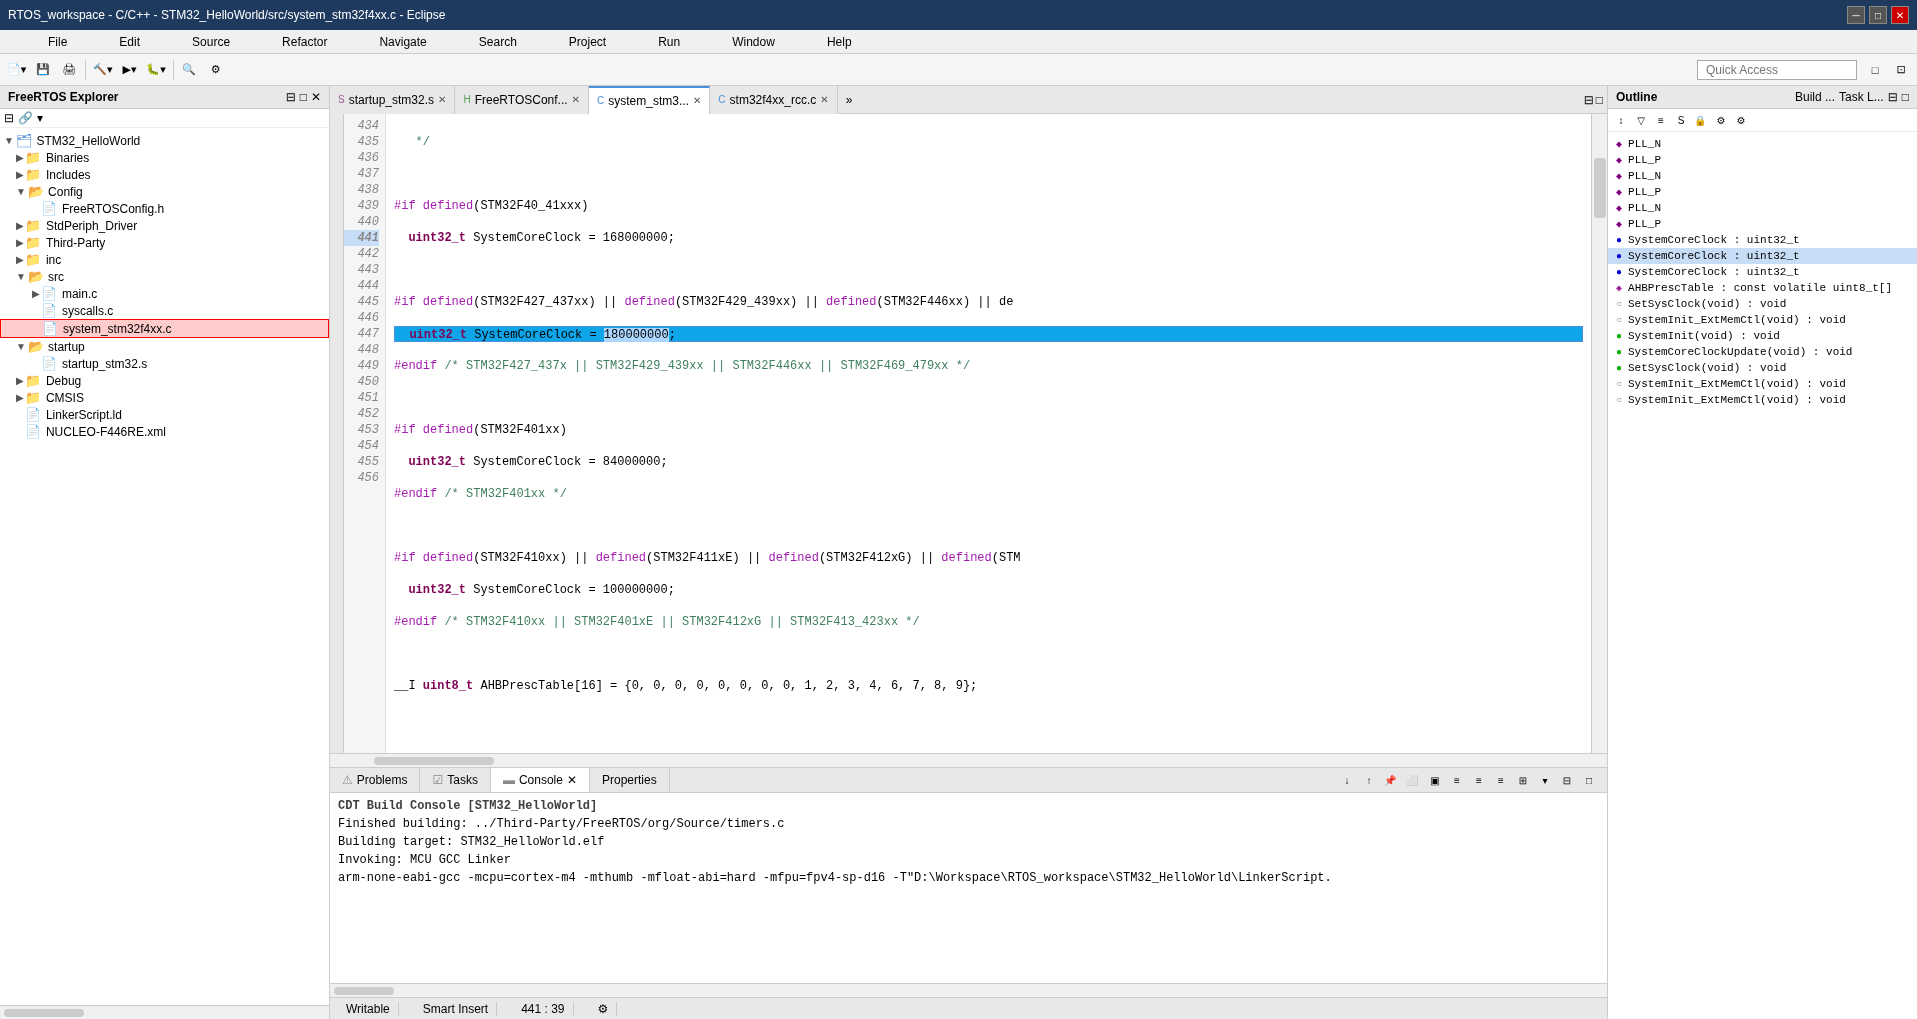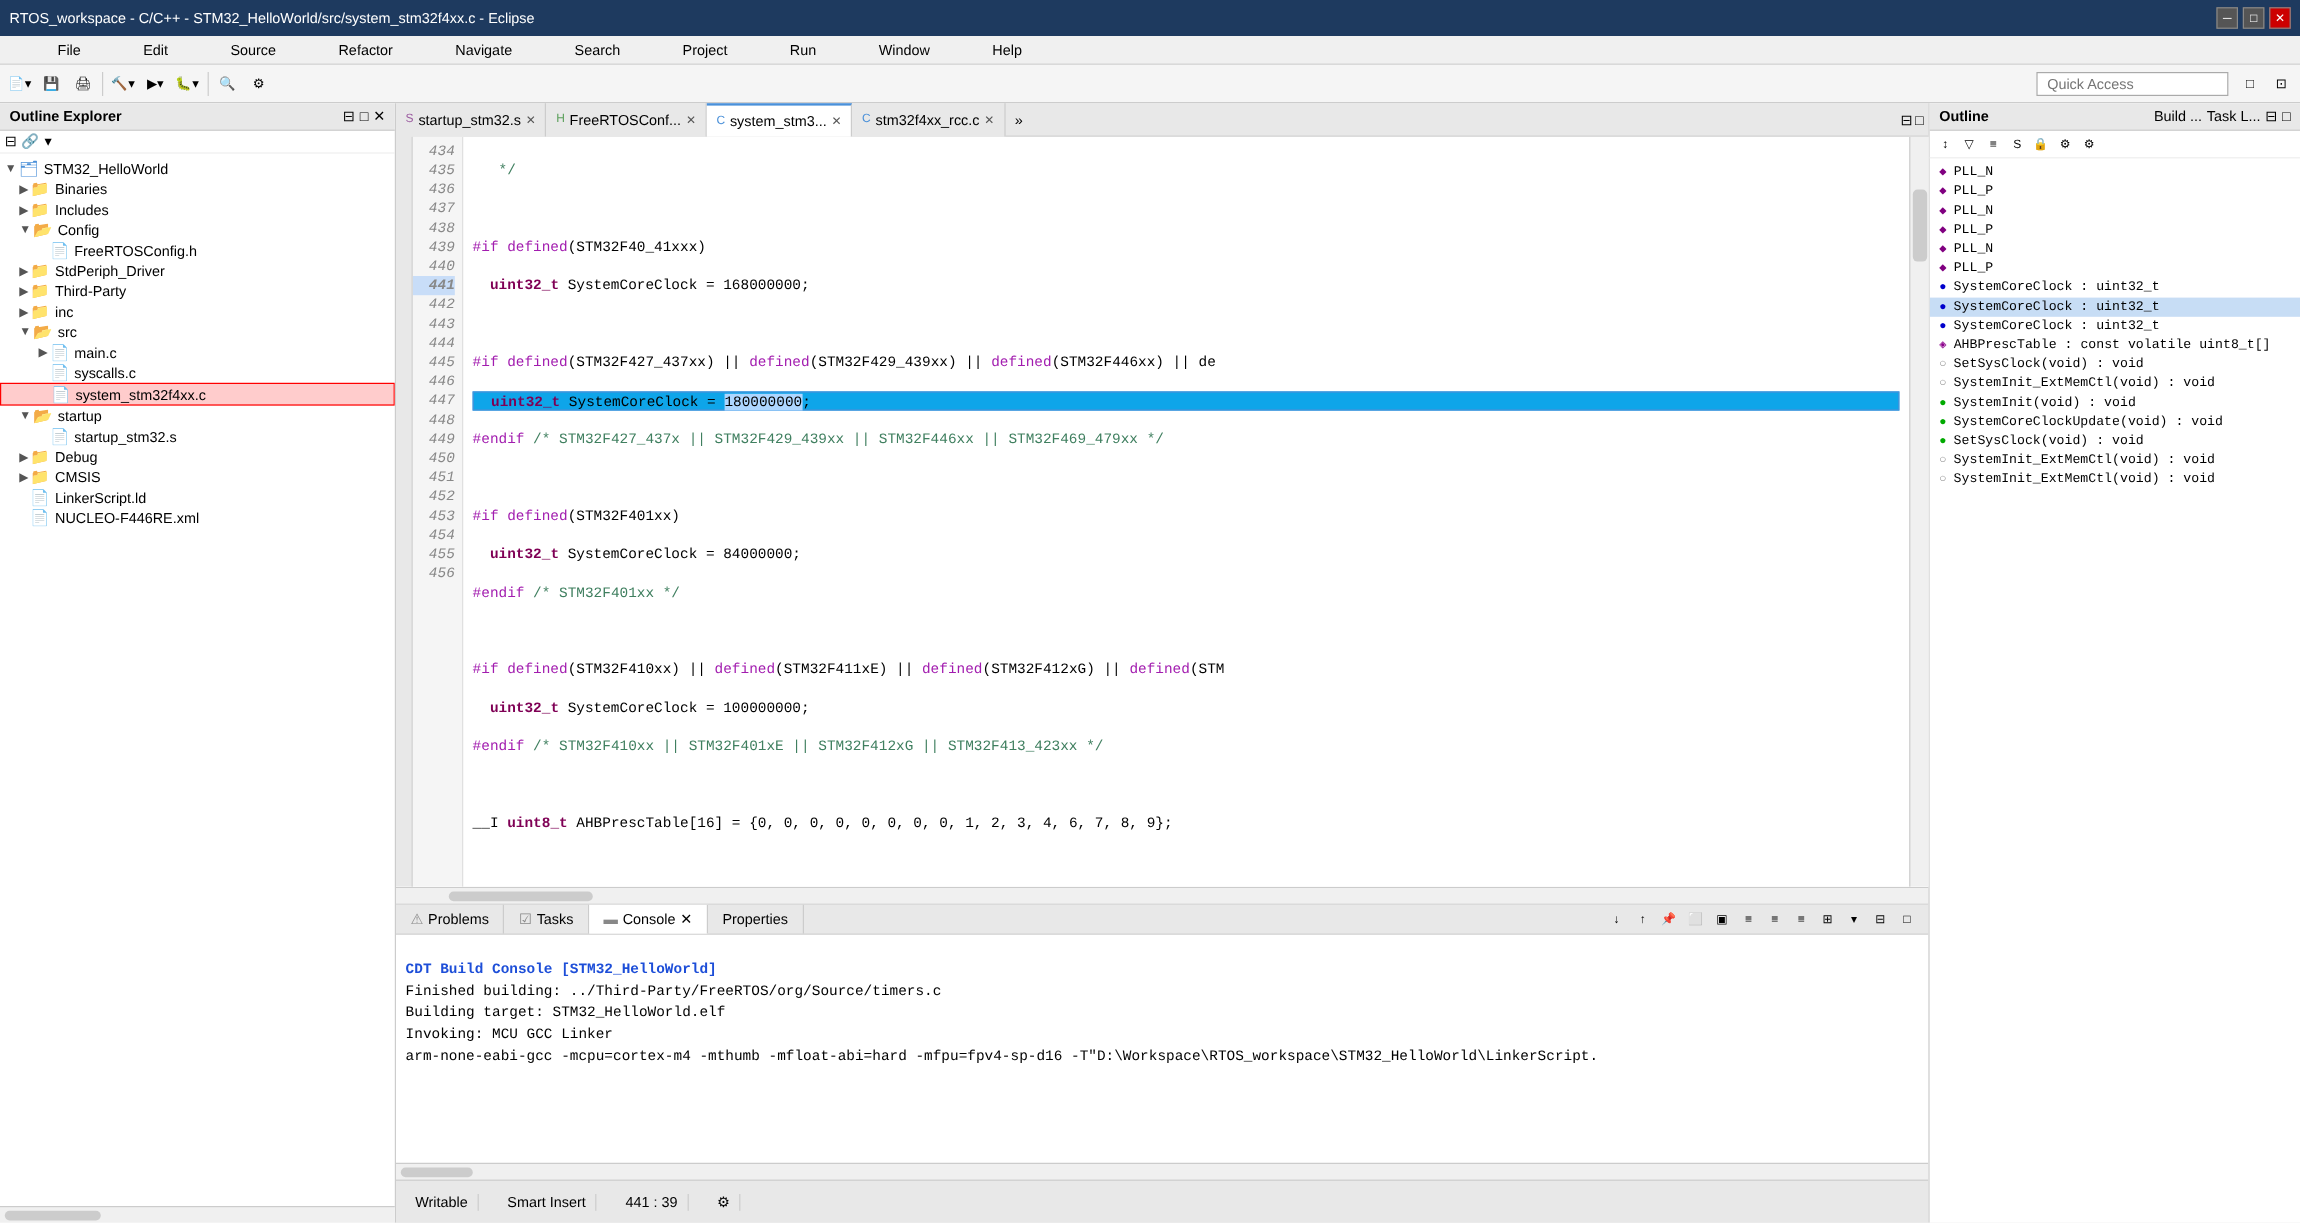--- a/index.html
+++ b/index.html
@@ -62,21 +62,21 @@
     #editor-scrollbar { width: 16px; background: #f0f0f0; border-left: 1px solid #ccc; }
 
     
     #bottom-panel { height: 230px; display: flex; flex-direction: column; border-top: 1px solid #ccc; background: #fff; }
     .bottom-tab { padding: 2px 12px; cursor: pointer; font-size: 12px; height: 24px; display: flex; align-items: center; border-right: 1px solid #ccc; }
     .bottom-tab.active { background: #fff; }
     #console-content { flex: 1; overflow: auto; font-family: 'Courier New', monospace; font-size: 12px; padding: 4px 8px; background: #fff; }
     #console-content div { line-height: 18px; }
 
     
-    #status-bar { background: #e8e8e8; height: 36px; display: flex; align-items: center; border-top: 1px solid #ccc; padding: 0 8px; gap: 16px; font-size: 12px; }
+    #status-bar { background: #e8e8e8; height: 22px; display: flex; align-items: center; border-top: 1px solid #ccc; padding: 0 8px; gap: 16px; font-size: 12px; }
     .status-item { padding: 0 8px; border-right: 1px solid #ccc; }
 
     
     #outline-panel { width: 310px; min-width: 310px; background: #fff; border-left: 1px solid #ccc; display: flex; flex-direction: column; }
     #outline-header { background: #e8e8e8; padding: 4px 8px; display: flex; align-items: center; justify-content: space-between; border-bottom: 1px solid #ccc; }
     #outline-toolbar { display: flex; align-items: center; padding: 2px 4px; border-bottom: 1px solid #eee; gap: 2px; }
     .outline-tb-btn { width: 18px; height: 18px; display: flex; align-items: center; justify-content: center; cursor: pointer; font-size: 10px; border: 1px solid transparent; }
     #outline-content { flex: 1; overflow: auto; padding: 4px 0; font-family: 'Courier New', monospace; font-size: 11px; }
     .outline-item { display: flex; align-items: center; padding: 2px 8px; cursor: pointer; }
     .outline-item.active { background: #c7ddf5; }
@@ -131,21 +131,21 @@
   <div class="tb-btn">⚙</div>
   <input class="tb-quick-access" type="text" style="width: 160px;" placeholder="Quick Access">
   <div class="tb-btn" style="margin-left:4px;">□</div>
   <div class="tb-btn">⊡</div>
 </div>
 
 <div id="main-layout">
 
   <div id="project-explorer">
     <div id="pe-header">
-      <span id="pe-title">Outline Explorer</span>
+      <span id="pe-title">FreeRTOS Explorer</span>
       <div style="display:flex;gap:4px;">
         <span style="cursor:pointer;">⊟</span>
         <span style="cursor:pointer;">□</span>
         <span style="cursor:pointer;">✕</span>
       </div>
     </div>
     <div style="display:flex;align-items:center;padding:2px 4px;border-bottom:1px solid #eee;gap:4px;">
       <span style="cursor:pointer;font-size:12px;">⊟</span>
       <span style="cursor:pointer;font-size:12px;">🔗</span>
       <span style="cursor:pointer;font-size:12px;">▾</span>
@@ -392,21 +392,21 @@
           <div class="bt-btn">≡</div>
           <div class="bt-btn">≡</div>
           <div class="bt-btn">≡</div>
           <div class="bt-btn">⊞</div>
           <div class="bt-btn">▾</div>
           <div class="bt-btn">⊟</div>
           <div class="bt-btn">□</div>
         </div>
       </div>
       <div id="console-content">
-        <div style="color:#1d4ed8;font-weight:bold;margin-top:16px;">CDT Build Console [STM32_HelloWorld]</div>
+        <div style="color:#404040;font-weight:bold;">CDT Build Console [STM32_HelloWorld]</div>
         <div> </div>
         <div>Finished building: ../Third-Party/FreeRTOS/org/Source/timers.c</div>
         <div> </div>
         <div>Building target: STM32_HelloWorld.elf</div>
         <div>Invoking: MCU GCC Linker</div>
         <div>arm-none-eabi-gcc -mcpu=cortex-m4 -mthumb -mfloat-abi=hard -mfpu=fpv4-sp-d16 -T"D:\Workspace\RTOS_workspace\STM32_HelloWorld\LinkerScript.</div>
       </div>
 
       <div style="height:14px;background:#f0f0f0;border-top:1px solid #ccc;display:flex;align-items:center;padding:0 4px;">
         <div style="width:60px;height:8px;background:#ccc;border-radius:4px;"></div>

